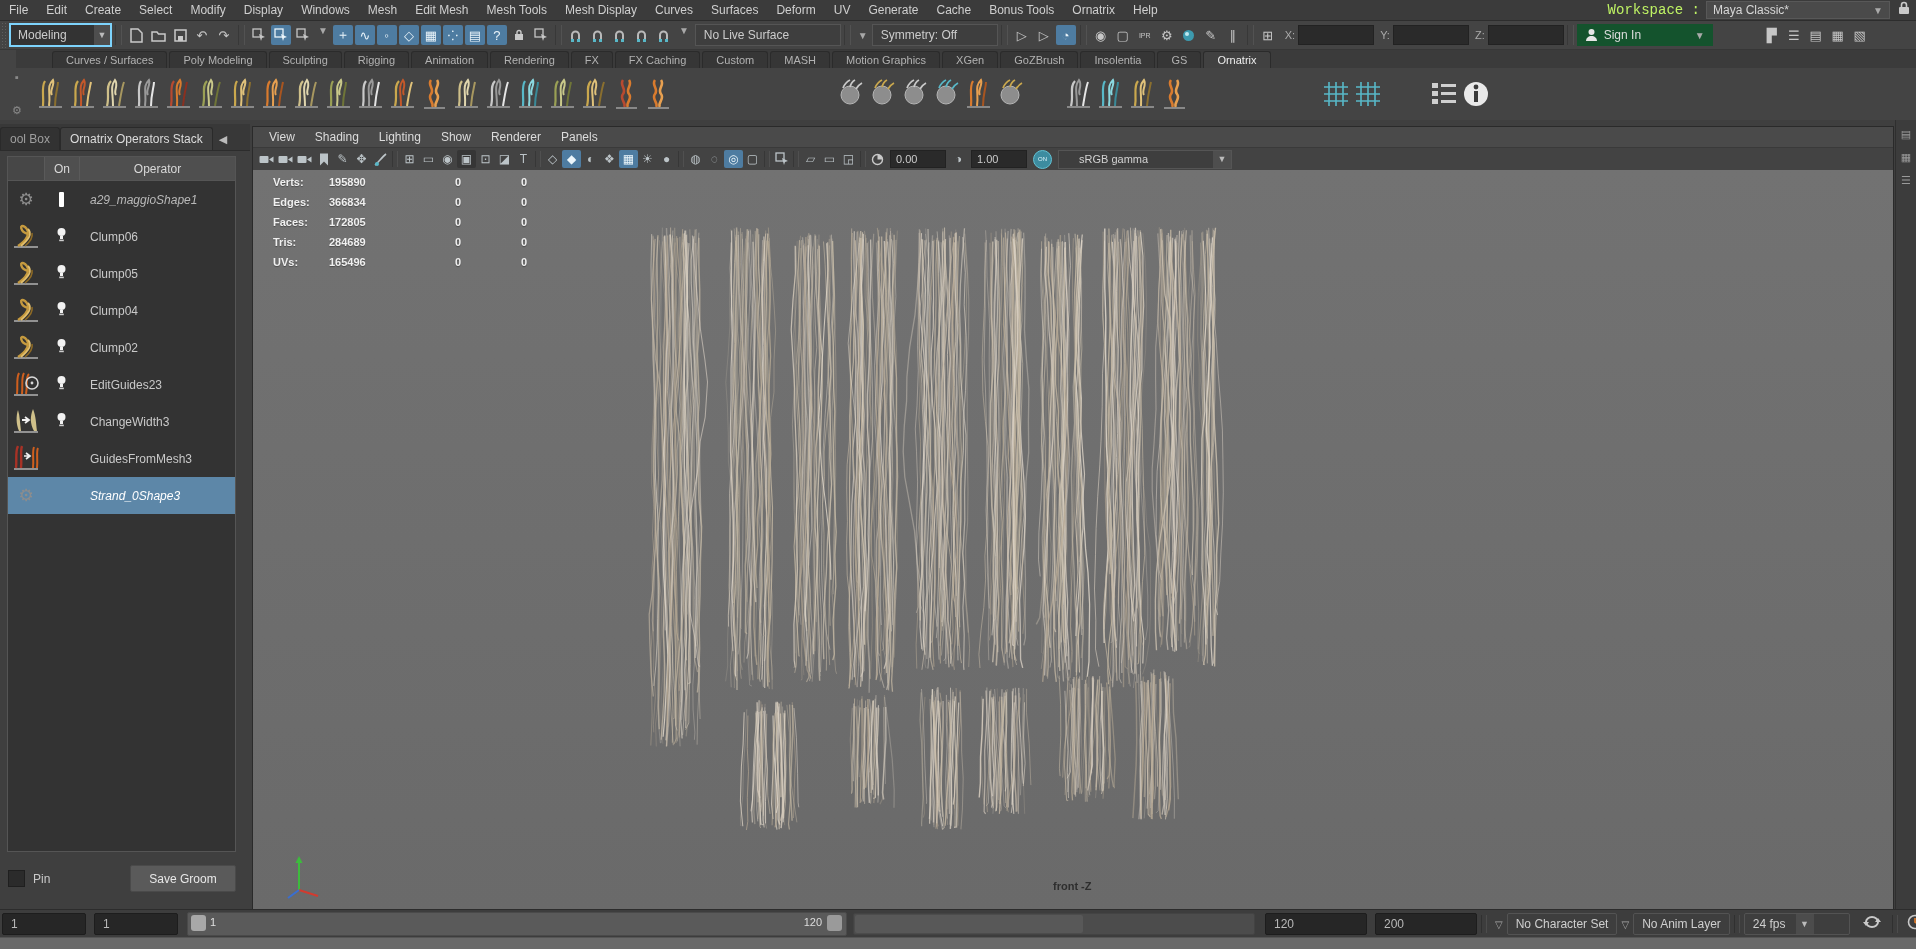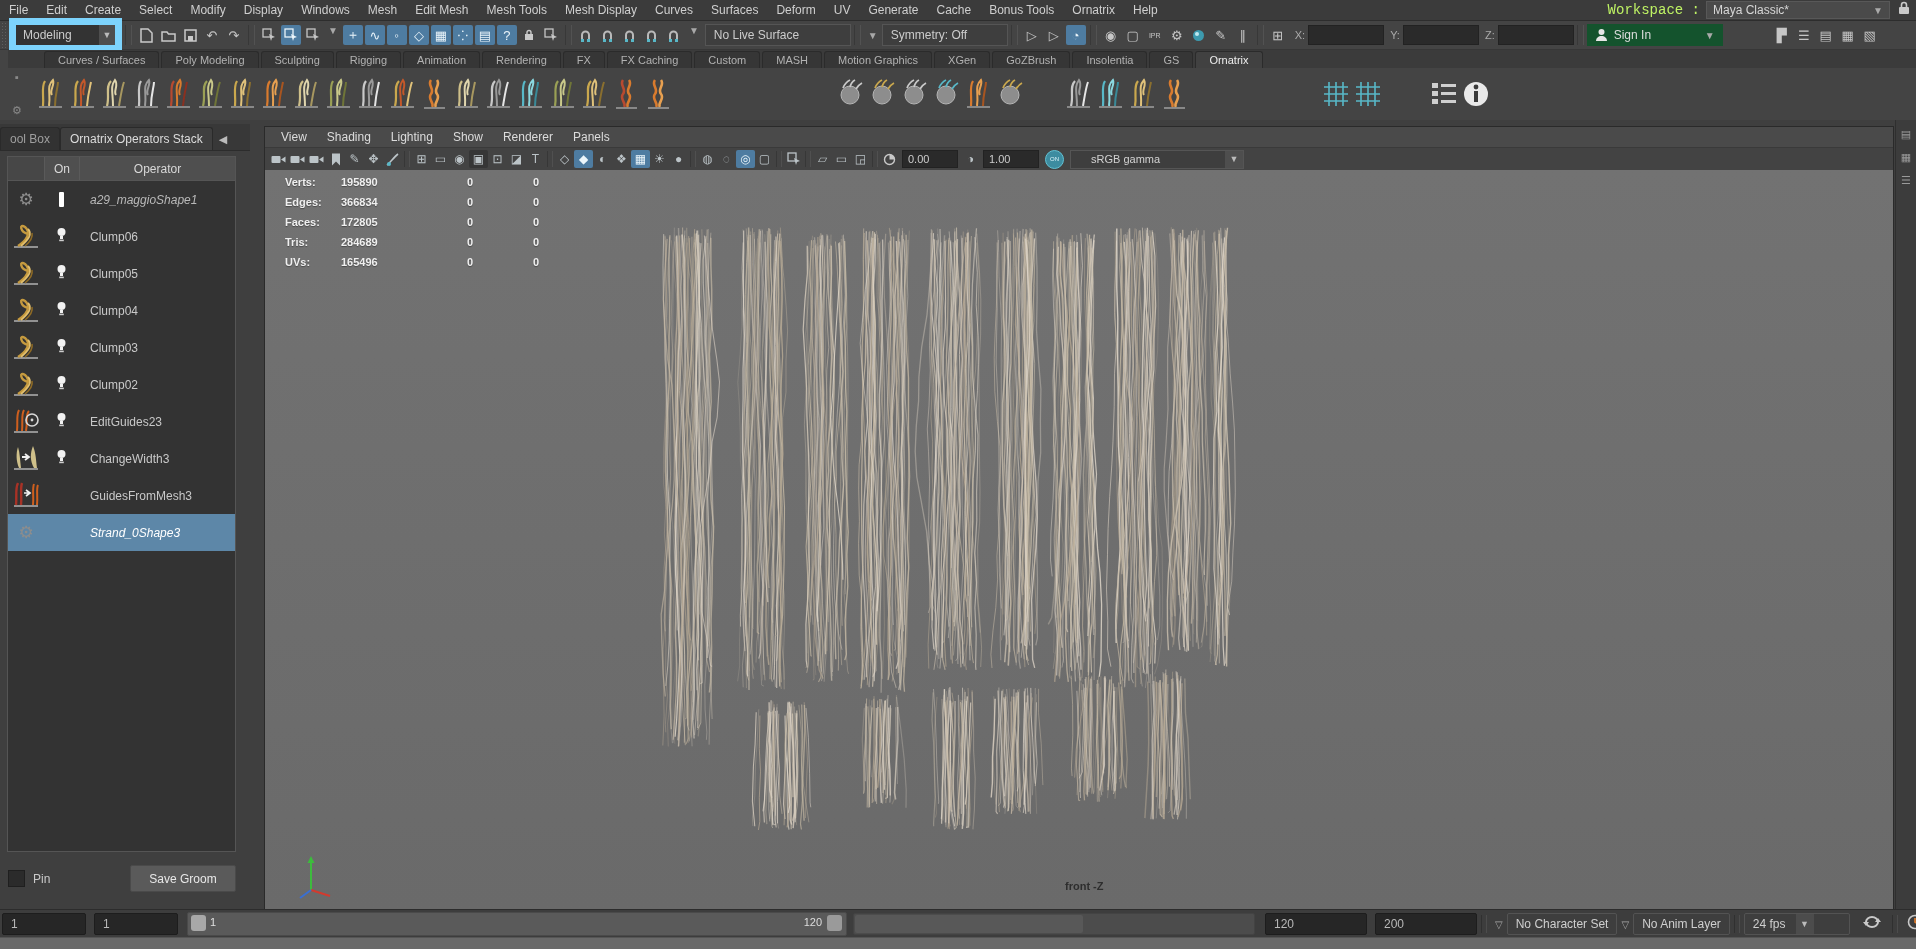--- a/index.html
+++ b/index.html
@@ -13,38 +13,38 @@
   .ws-label{font-size:14px;color:#bef264;font-family:Liberation Mono, monospace;}
   .ws-select{width:170px;height:16px;background:#4a4a4a;border:1px solid #585858;font-size:12px;
              color:#d6d6d6;display:flex;align-items:center;padding:0 6px;}
   .ws-select .arr{margin-left:auto;color:#aaa;font-size:10px;}
   
   .statusline{position:absolute;top:21px;left:0;right:0;height:28px;background:#444;
               display:flex;align-items:center;border-bottom:1px solid #373737;}
   .grip{width:7px;align-self:stretch;background-image:radial-gradient(#5e5e5e 1px,transparent 1px);
         background-size:3px 3px;background-position:1px 1px;}
   .sl-sep{width:5px;height:20px;margin:0 3px;border-left:1px solid #383838;border-right:1px solid #525252;}
-  .mode-select{width:92px;height:20px;background:#333;border:7px solid #7dd3fc;display:flex;align-items:center;
+  .mode-select{width:92px;height:20px;background:#333;border:2px solid #7dd3fc;display:flex;align-items:center;
                font-size:12px;color:#ccc;padding-left:7px;margin-left:2px;}
   .mode-select .arrbox{margin-left:auto;width:16px;height:100%;background:#4e4e4e;display:flex;
                        align-items:center;justify-content:center;color:#bbb;font-size:9px;}
   .icon18{width:20px;height:20px;display:flex;align-items:center;justify-content:center;
           font-size:13px;color:#c6c6c6;border-radius:2px;margin:0 1px;flex:none;}
   .icon18.active{background:#4e7ca1;color:#eaf4fa;}
   .icon18 svg{display:block;}
   .sl-field{height:20px;background:#3e3e3e;border:1px solid #555;font-size:12px;color:#ccc;
             display:flex;align-items:center;padding:0 8px;}
   .sl-input{height:18px;background:#2a2a2a;border:1px solid #222;font-size:12px;color:#ccc;
             display:flex;align-items:center;padding:0 6px;}
   .xyz-lab{font-size:11px;color:#aaa;margin:0 3px 0 6px;}
   .signin{width:120px;height:22px;background:#14532d;display:flex;align-items:center;gap:6px;
           font-size:12px;color:#ddd;padding:0 8px;}
   .signin .arr{margin-left:auto;color:#aaa;font-size:10px;}
   
-  .shelf-tabs{position:absolute;top:50px;left:8px;right:0;height:18px;background:#3b3b3b;display:flex;
+  .shelf-tabs{position:absolute;top:50px;left:16px;right:0;height:18px;background:#3b3b3b;display:flex;
               align-items:flex-end;padding-left:36px;gap:2px;}
   .stab{font-size:11px;color:#b2b2b2;background:#363636;border:1px solid #2b2b2b;border-bottom:none;
         border-radius:3px 3px 0 0;padding:2px 13px 2px 13px;white-space:nowrap;}
   .stab.active{color:#eee;background:#414141;}
   .shelf-row{position:absolute;top:68px;left:0;right:22px;height:52px;background:#444;
              border-bottom:1px solid #333;display:flex;align-items:center;}
   .shelf-left{width:34px;align-self:stretch;display:flex;flex-direction:column;align-items:center;
               justify-content:space-between;padding:3px 0;}
   .shelf-left .g{color:#8a8a8a;font-size:11px;}
   .shelf-icon{width:32px;height:38px;display:flex;align-items:center;justify-content:center;flex:none;}
@@ -75,21 +75,21 @@
   .cell-name.it{font-style:italic;color:#b9b9b9;}
   .stk-row.selected .cell-name.it{color:#fff;}
   .gear-glyph{color:#8d8d8d;font-size:17px;}
   .vbar{width:5px;height:15px;background:#fff;border-radius:1px;}
   .pin-row{position:absolute;left:8px;right:14px;bottom:18px;display:flex;align-items:center;}
   .chk{width:15px;height:15px;background:#2b2b2b;border:1px solid #1f1f1f;margin-right:8px;}
   .pin-lab{font-size:12px;color:#c9c9c9;}
   .save-btn{margin-left:auto;width:104px;height:25px;background:#5a5a5a;border:1px solid #4a4a4a;
             color:#e8e8e8;font-size:12px;display:flex;align-items:center;justify-content:center;border-radius:2px;}
   
-  #viewport{position:absolute;left:252px;right:22px;top:6px;bottom:0;background:#444;border:1px solid #2a2a2a;margin-left:12px;}
+  #viewport{position:absolute;left:252px;right:22px;top:6px;bottom:0;background:#444;border:1px solid #2a2a2a;}
   .vp-menus{height:20px;background:#4a4a4a;display:flex;align-items:center;padding-left:6px;border-bottom:1px solid #3a3a3a;}
   .vp-menus .mi{font-size:12px;color:#dcdcdc;padding:1px 10px;}
   .vp-toolbar{height:22px;background:#434343;display:flex;align-items:center;border-bottom:1px solid #333;padding-left:4px;}
   .vpi{width:19px;height:18px;display:flex;align-items:center;justify-content:center;font-size:12px;
        color:#bcc4c8;border-radius:2px;flex:none;}
   .vpi.active{background:#4e7ca1;color:#ecf6fb;}
   .vpi.pressed{background:#363636;}
   .vp-sep{width:4px;height:16px;margin:0 2px;border-left:1px solid #373737;border-right:1px solid #505050;}
   .vp-num{width:44px;height:16px;background:#2a2a2a;border:1px solid #222;color:#ccc;font-size:11px;
           display:flex;align-items:center;padding:0 5px;margin:0 3px;}
@@ -693,38 +693,20 @@
                   </svg></span>
               </div>
               <div class="cell-on">
                 <span><svg width="11" height="15" viewBox="0 0 11 15">
                     <circle cx="5.5" cy="5" r="4" fill="#f2f2f2"></circle>
                     <rect x="4" y="9" width="3" height="3" fill="#f2f2f2"></rect>
                     <rect x="3.2" y="12.6" width="4.6" height="1.6" fill="#cfcfcf"></rect>
                   </svg></span>
               </div>
               <div class="cell-name">Clump04</div>
-            </div>
-            <div class="stk-row">
-              <div class="cell-g">
-                <span><svg width="28" height="28" viewBox="0 0 28 28">
-                    <line x1="2" y1="26" x2="26" y2="26" stroke="#aaa" stroke-width="1.6"></line>
-   <path d="M6 25 C14 20 20 12 13 6 C7 2 8 11 16 13" stroke="#c59a3f" stroke-width="2.4" fill="none"></path>
-   <path d="M9 25 C16 19 21 13 16 8" stroke="#e2bf6d" stroke-width="1.8" fill="none"></path>
-   <path d="M13 25 C18 21 21 17 20 12" stroke="#8f6b25" stroke-width="1.6" fill="none"></path>
-                  </svg></span>
-              </div>
-              <div class="cell-on">
-                <span><svg width="11" height="15" viewBox="0 0 11 15">
-                    <circle cx="5.5" cy="5" r="4" fill="#f2f2f2"></circle>
-                    <rect x="4" y="9" width="3" height="3" fill="#f2f2f2"></rect>
-                    <rect x="3.2" y="12.6" width="4.6" height="1.6" fill="#cfcfcf"></rect>
-                  </svg></span>
-              </div>
-              <div class="cell-name">Clump03</div>
             </div>
             <div class="stk-row">
               <div class="cell-g">
                 <span><svg width="28" height="28" viewBox="0 0 28 28">
                     <line x1="2" y1="26" x2="26" y2="26" stroke="#aaa" stroke-width="1.6"></line>
    <path d="M6 25 C14 20 20 12 13 6 C7 2 8 11 16 13" stroke="#c59a3f" stroke-width="2.4" fill="none"></path>
    <path d="M9 25 C16 19 21 13 16 8" stroke="#e2bf6d" stroke-width="1.8" fill="none"></path>
    <path d="M13 25 C18 21 21 17 20 12" stroke="#8f6b25" stroke-width="1.6" fill="none"></path>
                   </svg></span>
               </div>

